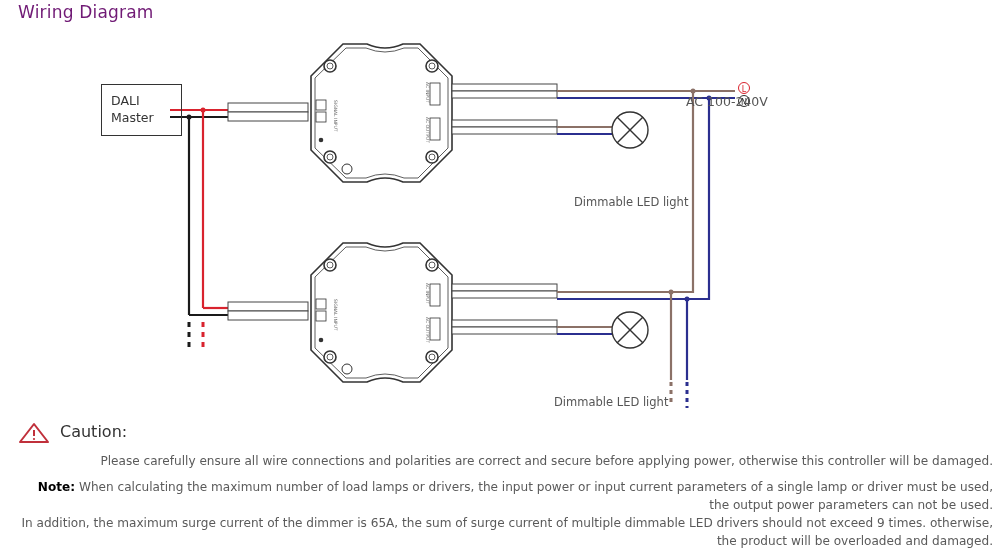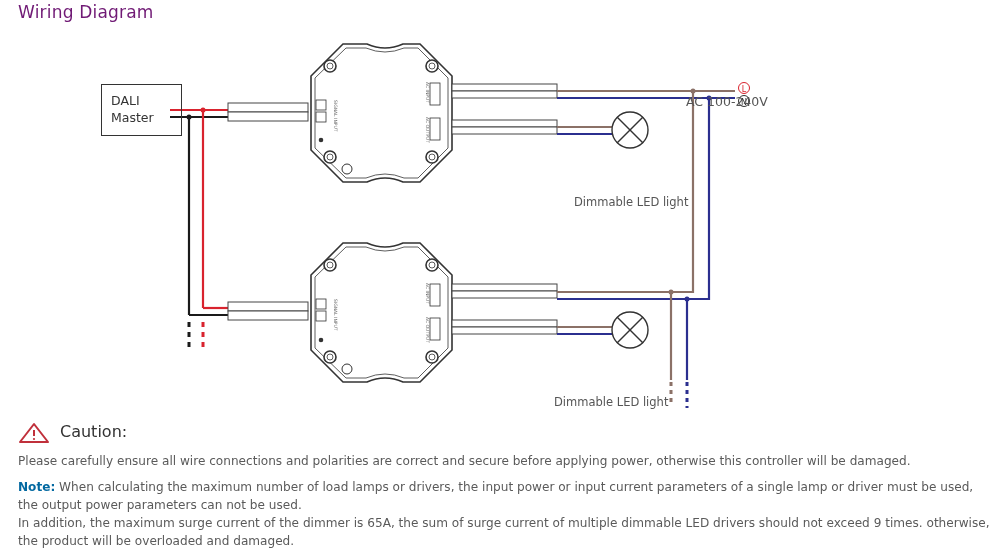--- a/index.html
+++ b/index.html
@@ -3,22 +3,22 @@
   <meta charset="utf-8">
   <style>
     html, body { margin: 0; padding: 0; background: #ffffff; }
     body { width: 1000px; height: 555px; position: relative; overflow: hidden; font-family: "DejaVu Sans", sans-serif; }
     .title { position: absolute; left: 18px; top: 2px; font-size: 17px; color: #701a75; letter-spacing: 0.2px; }
     svg.diagram { position: absolute; left: 0; top: 0; }
     .lbl { position: absolute; font-size: 11.5px; color: #555; white-space: nowrap; margin-top: 36px; }
     .dali { position: absolute; left: 101px; top: 84px; width: 81px; height: 52px; border: 1.2px solid #333; box-sizing: border-box; font-size: 12.5px; color: #333; line-height: 17px; padding: 7px 0 0 9px; }
     .caution-head { position: absolute; left: 18px; top: 422px; display: flex; align-items: flex-start; }
     .caution-head span.t { font-size: 16px; color: #333; margin-left: 10px; }
-    .para { position: absolute; left: 18px; font-size: 12.1px; color: #5a5a5a; line-height: 18px; width: 975px; }
-    .para b { font-weight: bold; color: #0369a1; }
+    .para { position: absolute; left: 18px; font-size: 12.1px; color: #5a5a5a; line-height: 18px; width: 975px; text-align: right; }
+    .para b { font-weight: bold; color: #000000; }
   </style>
 </head>
 <body>
 
 <div class="title">Wiring Diagram</div>
 
 <svg class="diagram" width="1000" height="420" viewBox="0 0 1000 420" xmlns="http://www.w3.org/2000/svg">
 
   <g fill="none" stroke-width="2.2">
     <line x1="170" y1="110" x2="228" y2="110" stroke="#d9232e"></line>

